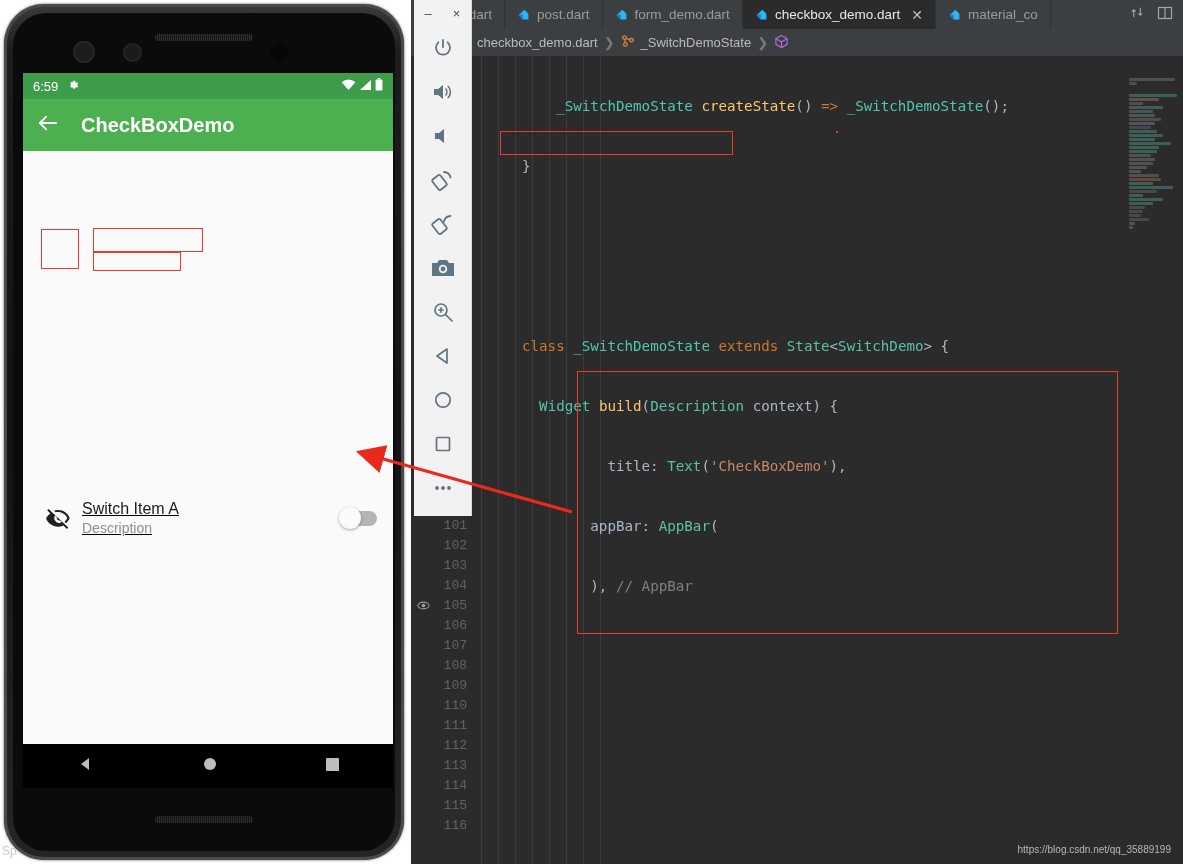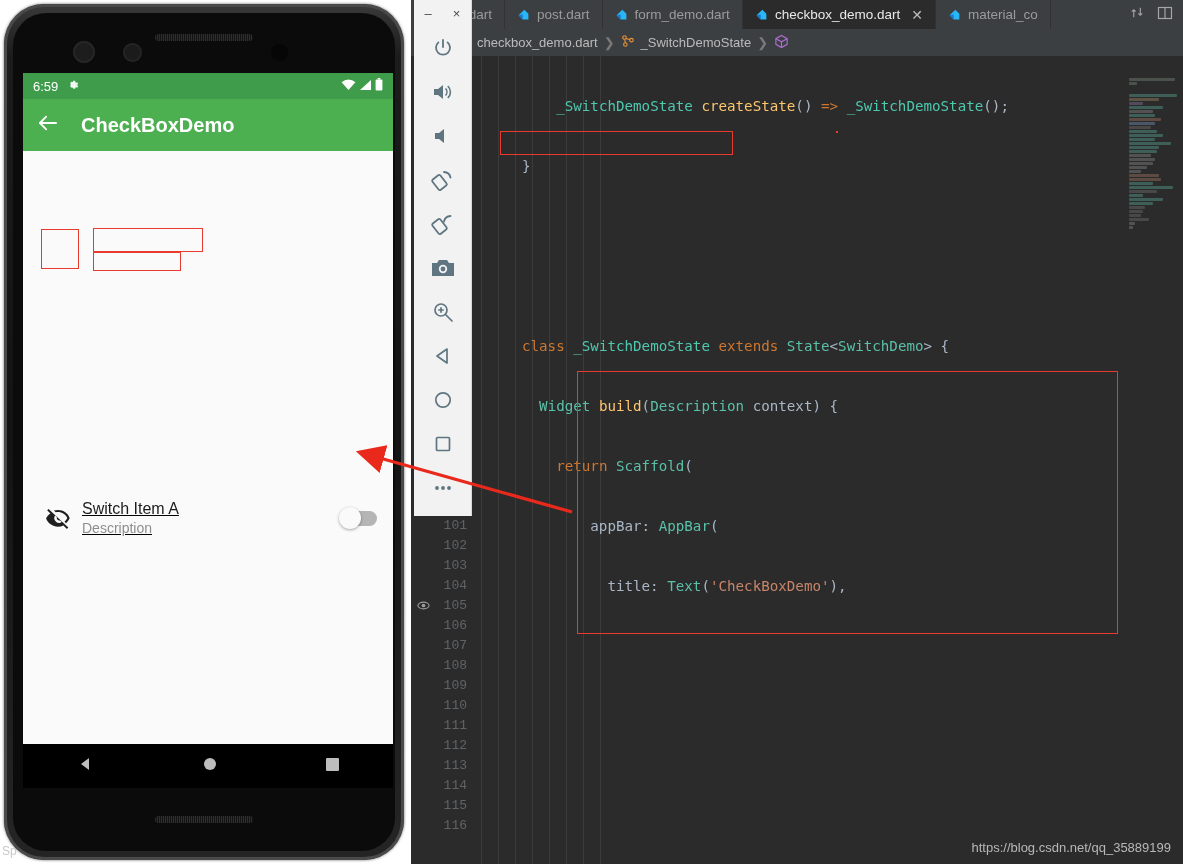--- a/index.html
+++ b/index.html
@@ -93,21 +93,21 @@
 
   
   .minimap {
     position: absolute; right: 0; top: 56px; width: 60px; height: 808px;
     background: #2b2b2b; overflow: hidden; opacity: .62;
   }
   .mm-line { height: 3px; margin-bottom: 1px; border-radius: 1px; }
 
   .watermark {
     position: absolute; right: 12px; bottom: 9px;
-    color: #b8b8b8; font-size: 13px; z-index: 45;
+    color: #b8b8b8; font-size: 10px; z-index: 45;
     font-family: "Liberation Sans", sans-serif;
   }
 
   
   .emu-wrap { position: absolute; left: 0; top: 0; width: 411px; height: 864px; }
   .emu-toolbar {
     position: absolute; left: 414px; top: 0; width: 58px; height: 516px;
     background: #f2f2f2; display: flex; flex-direction: column;
     align-items: center; z-index: 20;
     border-right: 1px solid #d8d8d8;
@@ -363,23 +363,23 @@
         <div class="gutter-line">116</div>
       </div>
 
       <div class="code">
         <div class="cl"><span class="pln">    </span><span class="cls">_SwitchDemoState</span><span class="pln"> </span><span class="fn">createState</span><span class="pln">() </span><span class="kw">=&gt;</span><span class="pln"> </span><span class="cls">_SwitchDemoState</span><span class="pln">();</span></div>
         <div class="cl"><span class="pln">}</span></div>
         <div class="cl"></div>
         <div class="cl"></div>
         <div class="cl"><span class="kw">class</span><span class="pln"> </span><span class="cls">_SwitchDemoState</span><span class="pln"> </span><span class="kw">extends</span><span class="pln"> </span><span class="tel">State</span><span class="pln">&lt;</span><span class="tel">SwitchDemo</span><span class="pln">&gt; {</span></div>
         <div class="cl"><span class="pln">  </span><span class="tel">Widget</span><span class="pln"> </span><span class="fn">build</span><span class="pln">(</span><span class="tel">Description</span><span class="pln"> context) {</span></div>
-        <div class="cl"><span class="pln">    </span><span class="kw">return</span><span class="pln"> </span><span class="tel">Scaffold</span><span class="pln">(</span></div>
+        <div class="cl"><span class="pln">          title: </span><span class="tel">Text</span><span class="pln">(</span><span class="str">'CheckBoxDemo'</span><span class="pln">),</span></div>
         <div class="cl"><span class="pln">        appBar: </span><span class="tel">AppBar</span><span class="pln">(</span></div>
-        <div class="cl"><span class="pln">          title: </span><span class="tel">Text</span><span class="pln">(</span><span class="str">'CheckBoxDemo'</span><span class="pln">),</span></div>
+        <div class="cl"><span class="pln">        ), </span><span class="cmt">// AppBar</span></div>
         
         
         
         
         
         
         
         
         
         

